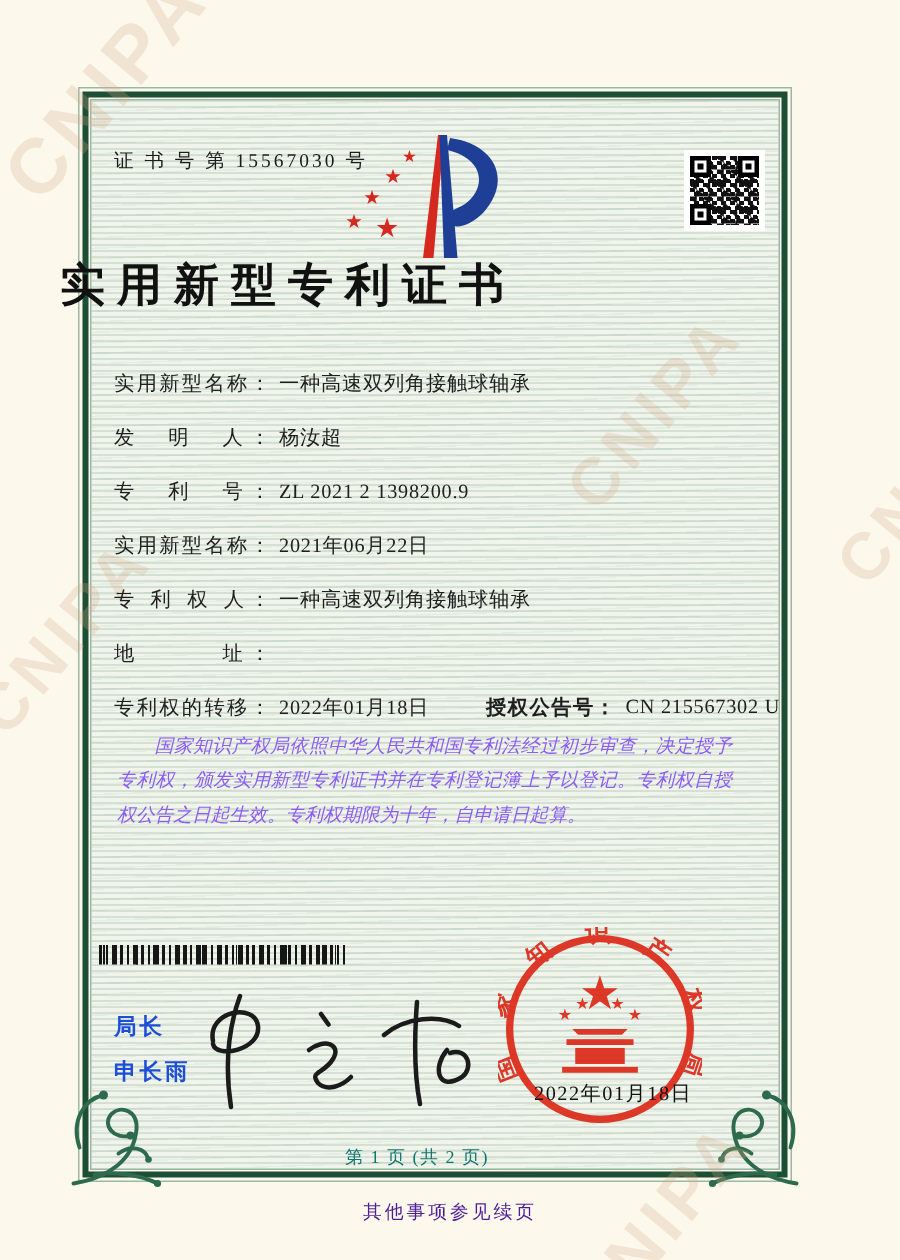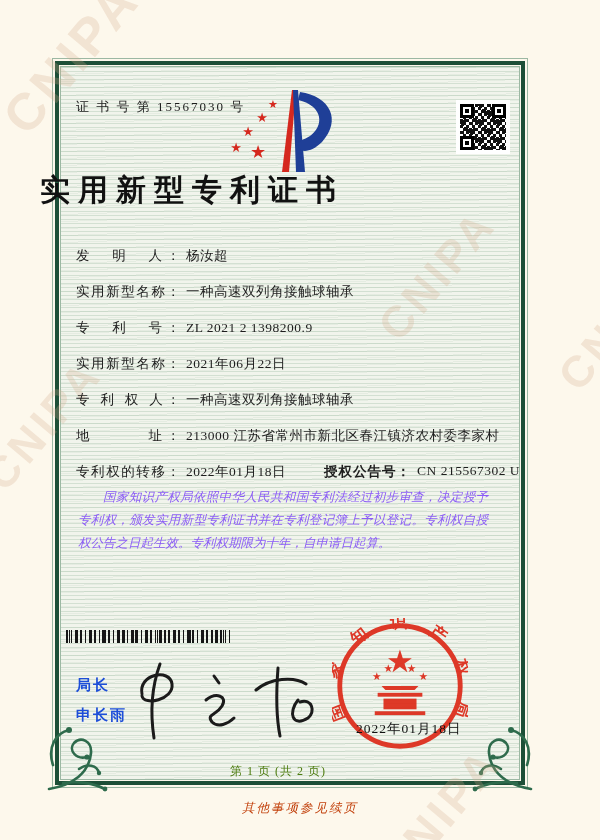--- a/index.html
+++ b/index.html
@@ -59,24 +59,24 @@
                               repeating-linear-gradient(90deg,transparent 0 3px,#161616 3px 4px,transparent 4px 11px); }
 
   .officer { position:absolute; left:36px; top:612px; font-family:"Liberation Sans", sans-serif;
              font-size:15px; font-weight:700; color:#1d4ed8; line-height:30px; letter-spacing:2px; }
 
   .signature { position:absolute; left:86px; top:596px; width:210px; height:100px; }
 
   .seal { position:absolute; left:292px; top:560px; width:136px; height:136px; opacity:0.93; }
   .seal-date { position:absolute; left:316px; top:662px; font-size:13.5px; letter-spacing:1px; color:#111; }
 
-  .page-no { position:absolute; left:0; top:705px; width:100%; text-align:center; font-size:12px; color:#4d7c0f; letter-spacing:1px; }
+  .page-no { position:absolute; left:0; top:705px; width:100%; text-align:center; font-size:12px; color:#0f766e; letter-spacing:1px; }
 
   .footer-note { position:absolute; left:0; top:800px; width:100%; text-align:center;
-                 font-size:12.5px; color:#c2410c; letter-spacing:2px; z-index:3; font-style:italic; }
+                 font-size:12.5px; color:#4c1d95; letter-spacing:2px; z-index:3; }
 </style>
 </head>
 <body>
 
 <div class="page">
 
   <div class="panel-bg">
     <div class="panel-b2">
       <div class="panel-b3"></div>
     </div>
@@ -138,42 +138,41 @@
         <div class="fp tl"></div>
         <div class="fp tr"></div>
         <div class="fp bl"></div>
       </div>
     </div>
 
     <div class="title">实用新型专利证书</div>
 
     <div class="fields">
       <div class="frow">
+        <span class="f-label">实用新型名称：</span>
+        <span class="f-value">一种高速双列角接触球轴承</span>
+      </div>
+      <div class="frow">
         <span class="f-label">发　明　人：</span>
         <span class="f-value">杨汝超</span>
       </div>
       <div class="frow">
-        <span class="f-label">实用新型名称：</span>
-        <span class="f-value">一种高速双列角接触球轴承</span>
-      </div>
-      <div class="frow">
         <span class="f-label">专　利　号：</span>
         <span class="f-value">ZL 2021 2 1398200.9</span>
       </div>
       <div class="frow">
         <span class="f-label">实用新型名称：</span>
         <span class="f-value">2021年06月22日</span>
       </div>
       <div class="frow">
         <span class="f-label">专 利 权 人：</span>
         <span class="f-value">一种高速双列角接触球轴承</span>
       </div>
       <div class="frow">
         <span class="f-label">地　　　址：</span>
-        <span class="f-value">213000 江苏省常州市新北区春江镇济农村委李家村</span>
       </div>
       <div class="frow double">
         <span class="f-label">专利权的转移：</span>
         <span class="f-value">2022年01月18日</span>
         <span class="pair2">
           <span class="f-label">授权公告号：</span>
           <span class="f-value">CN 215567302 U</span>
         </span>
       </div>
     </div>

